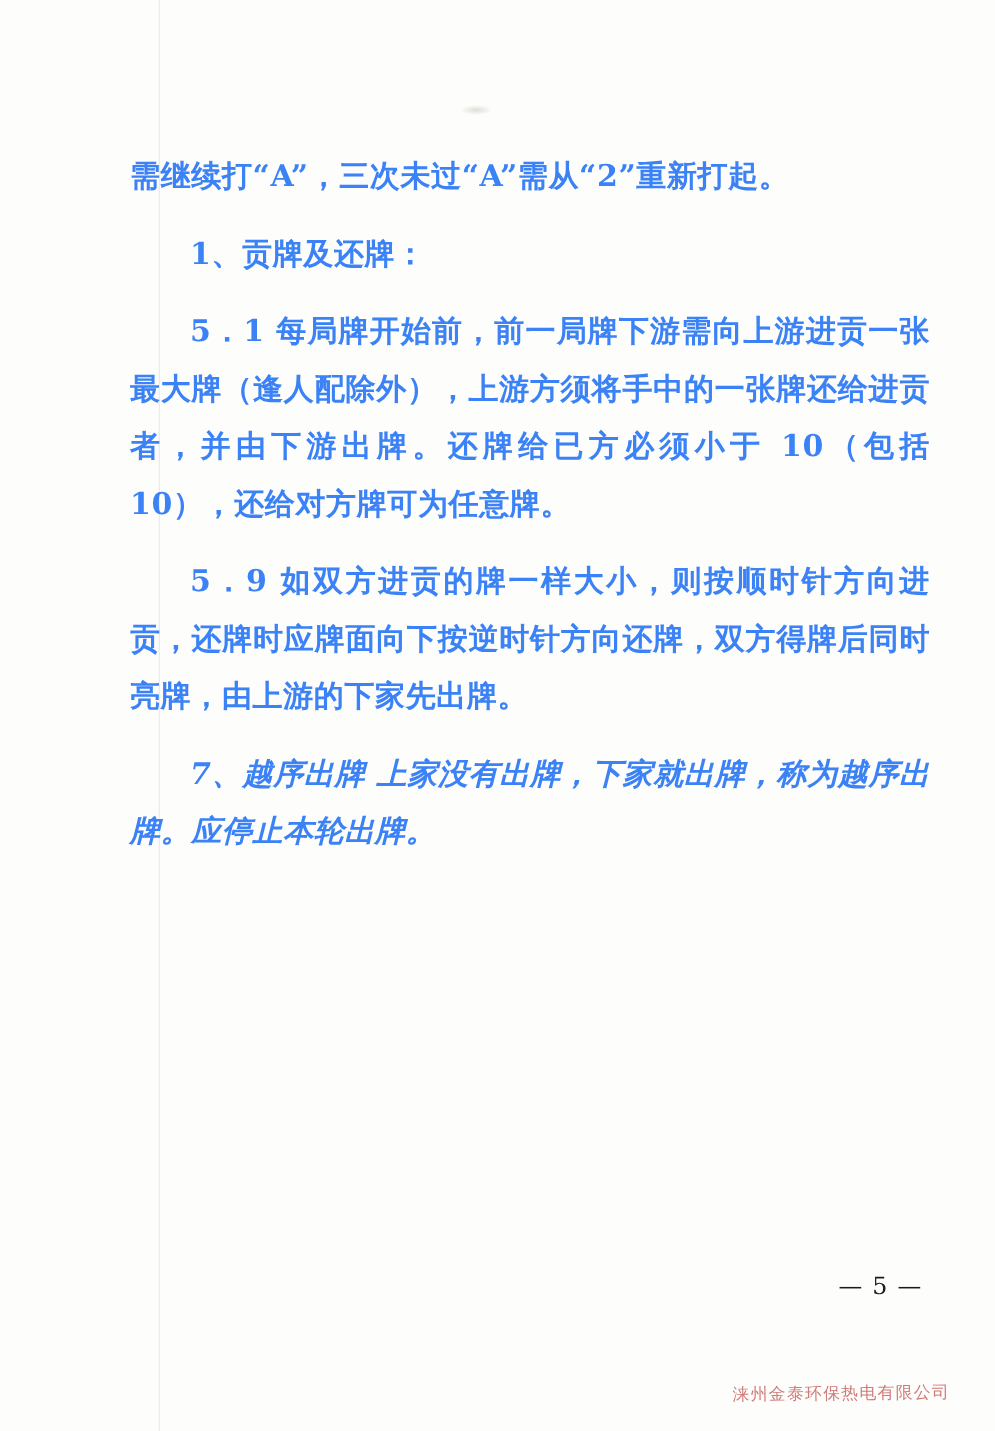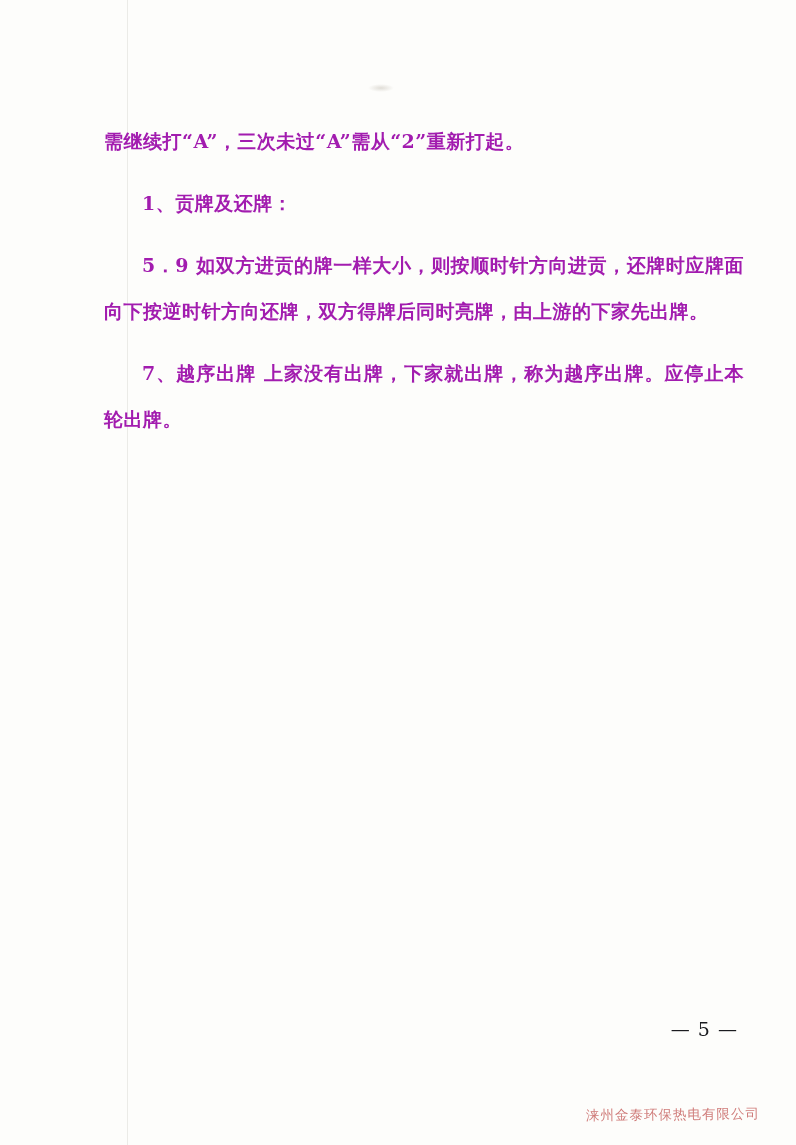--- a/index.html
+++ b/index.html
@@ -27,33 +27,33 @@
     height: 1145px;
     background: #ebebe7;
   }
   .content {
     position: absolute;
     left: 104px;
     top: 118px;
     width: 640px;
   }
   .para {
-    font-size: 19px;
+    font-size: 24px;
     line-height: 46px;
-    color: #a21caf;
+    color: #3b82f6;
     text-align: justify;
     letter-spacing: 0.5px;
     margin: 0 0 14px 0;
     font-weight: 600;
     font-family: "DejaVu Serif", "Liberation Serif", serif;
   }
   .para.indent {
     text-indent: 2em;
   }
-  .para.gap-sm { margin-bottom: 8px; }
+  .para.gap-sm { margin-bottom: 8px; font-style: italic; }
   .para.gap-md { margin-bottom: 16px; }
 
   .page-number {
     position: absolute;
     right: 58px;
     top: 1018px;
     font-size: 19px;
     color: #1a1b1f;
     font-family: "DejaVu Serif", "Liberation Serif", serif;
     letter-spacing: 1px;
@@ -87,20 +87,21 @@
   <div class="scan-line"></div>
   <div class="smudge"></div>
 
   <div class="content">
 
     <p class="para gap-md">需继续打“A”，三次未过“A”需从“2”重新打起。</p>
 
 
     <p class="para indent gap-md">1、贡牌及还牌：</p>
 
+    <p class="para indent gap-md">5．1 每局牌开始前，前一局牌下游需向上游进贡一张最大牌（逢人配除外），上游方须将手中的一张牌还给进贡者，并由下游出牌。还牌给已方必须小于 10（包括 10），还给对方牌可为任意牌。</p>
 
     <p class="para indent gap-md">5．9 如双方进贡的牌一样大小，则按顺时针方向进贡，还牌时应牌面向下按逆时针方向还牌，双方得牌后同时亮牌，由上游的下家先出牌。</p>
 
 
     <p class="para indent gap-sm">7、越序出牌  上家没有出牌，下家就出牌，称为越序出牌。应停止本轮出牌。</p>
 
   </div>
 
   <div class="page-number">— 5 —</div>
 

